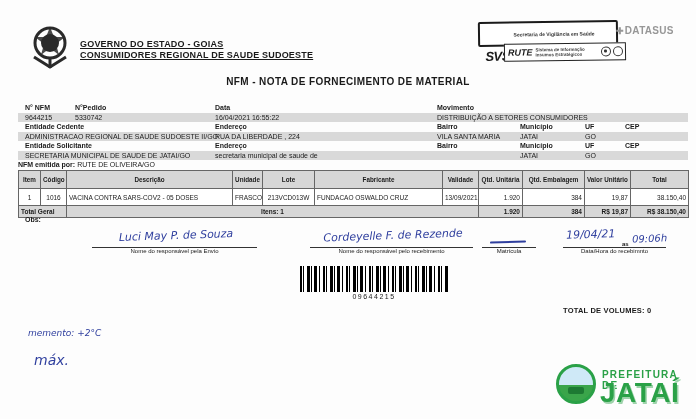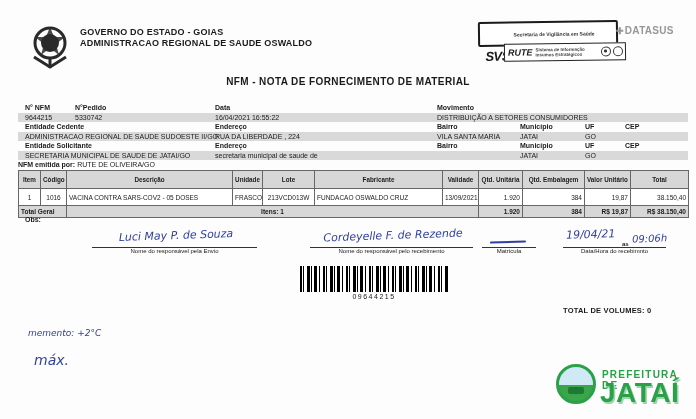--- a/index.html
+++ b/index.html
@@ -2,21 +2,21 @@
 <html><head>
 <meta charset="utf-8">
 <style>
   html,body{margin:0;padding:0;background:#e8e8e8;}
   #page{position:relative;width:696px;height:419px;background:#fdfdfd;overflow:hidden;
         font-family:"Liberation Sans",sans-serif;color:#1a1a1a;}
   .abs{position:absolute;}
 
   
   #coat{left:28px;top:23px;width:44px;height:46px;}
-  #org{left:80px;top:27px;font-size:9px;font-weight:bold;line-height:11px;letter-spacing:.2px;}
+  #org{left:80px;top:39px;font-size:9px;font-weight:bold;line-height:11px;letter-spacing:.2px;text-decoration:underline;}
   #svs-box{left:478px;top:21px;width:136px;height:21px;border:2px solid #1b1b1b;border-radius:2px;
            display:flex;align-items:center;background:#fff;transform:rotate(-.8deg);}
   .svs-abbr{font-size:13px;font-weight:900;font-style:italic;padding:0 4px 0 5px;letter-spacing:-.5px;margin-top:44px;}
   .tiny2{font-size:5px;line-height:6px;color:#333;font-weight:bold;}
   #datasus{left:616px;top:25px;font-size:10px;font-weight:bold;color:#979797;letter-spacing:.3px;}
   #datasus .cross{font-size:9px;margin-right:1px;}
   #sies-box{left:504px;top:43px;width:120px;height:16px;border:1.5px solid #222;display:flex;
             align-items:center;background:#fff;transform:rotate(-.8deg);}
   .sies-abbr{font-size:9px;font-weight:900;font-style:italic;padding:0 3px;}
   .tiny3{font-size:4.5px;line-height:5px;color:#444;font-weight:bold;flex:1;}
@@ -94,21 +94,21 @@
   <svg id="coat" class="abs" viewBox="0 0 44 46">
     <circle cx="22" cy="20" r="15" fill="none" stroke="#2a2a2a" stroke-width="3"></circle>
     <circle cx="22" cy="20" r="9" fill="#2a2a2a"></circle>
     <polygon points="22,4 26,14 37,14 28,21 31,32 22,25 13,32 16,21 7,14 18,14" fill="#2a2a2a" opacity="0.85"></polygon>
     <path d="M6 34 L22 44 L38 34" stroke="#2a2a2a" stroke-width="3" fill="none"></path>
     <line x1="22" y1="35" x2="22" y2="45" stroke="#2a2a2a" stroke-width="3"></line>
   </svg>
 
   <div id="org" class="abs">
     <div>GOVERNO DO ESTADO - GOIAS</div>
-    <div>ADMINISTRACAO REGIONAL DE SAUDE OSWALDO</div>
+    <div>CONSUMIDORES REGIONAL DE SAUDE SUDOESTE</div>
   </div>
 
   <div id="svs-box" class="abs">
     <span class="svs-abbr">SVS</span>
     <span class="tiny2">Secretaria de Vigilância em Saúde</span>
   </div>
 
   <div id="datasus" class="abs">
     <span class="cross">✚</span><span>DATASUS</span>
   </div>

